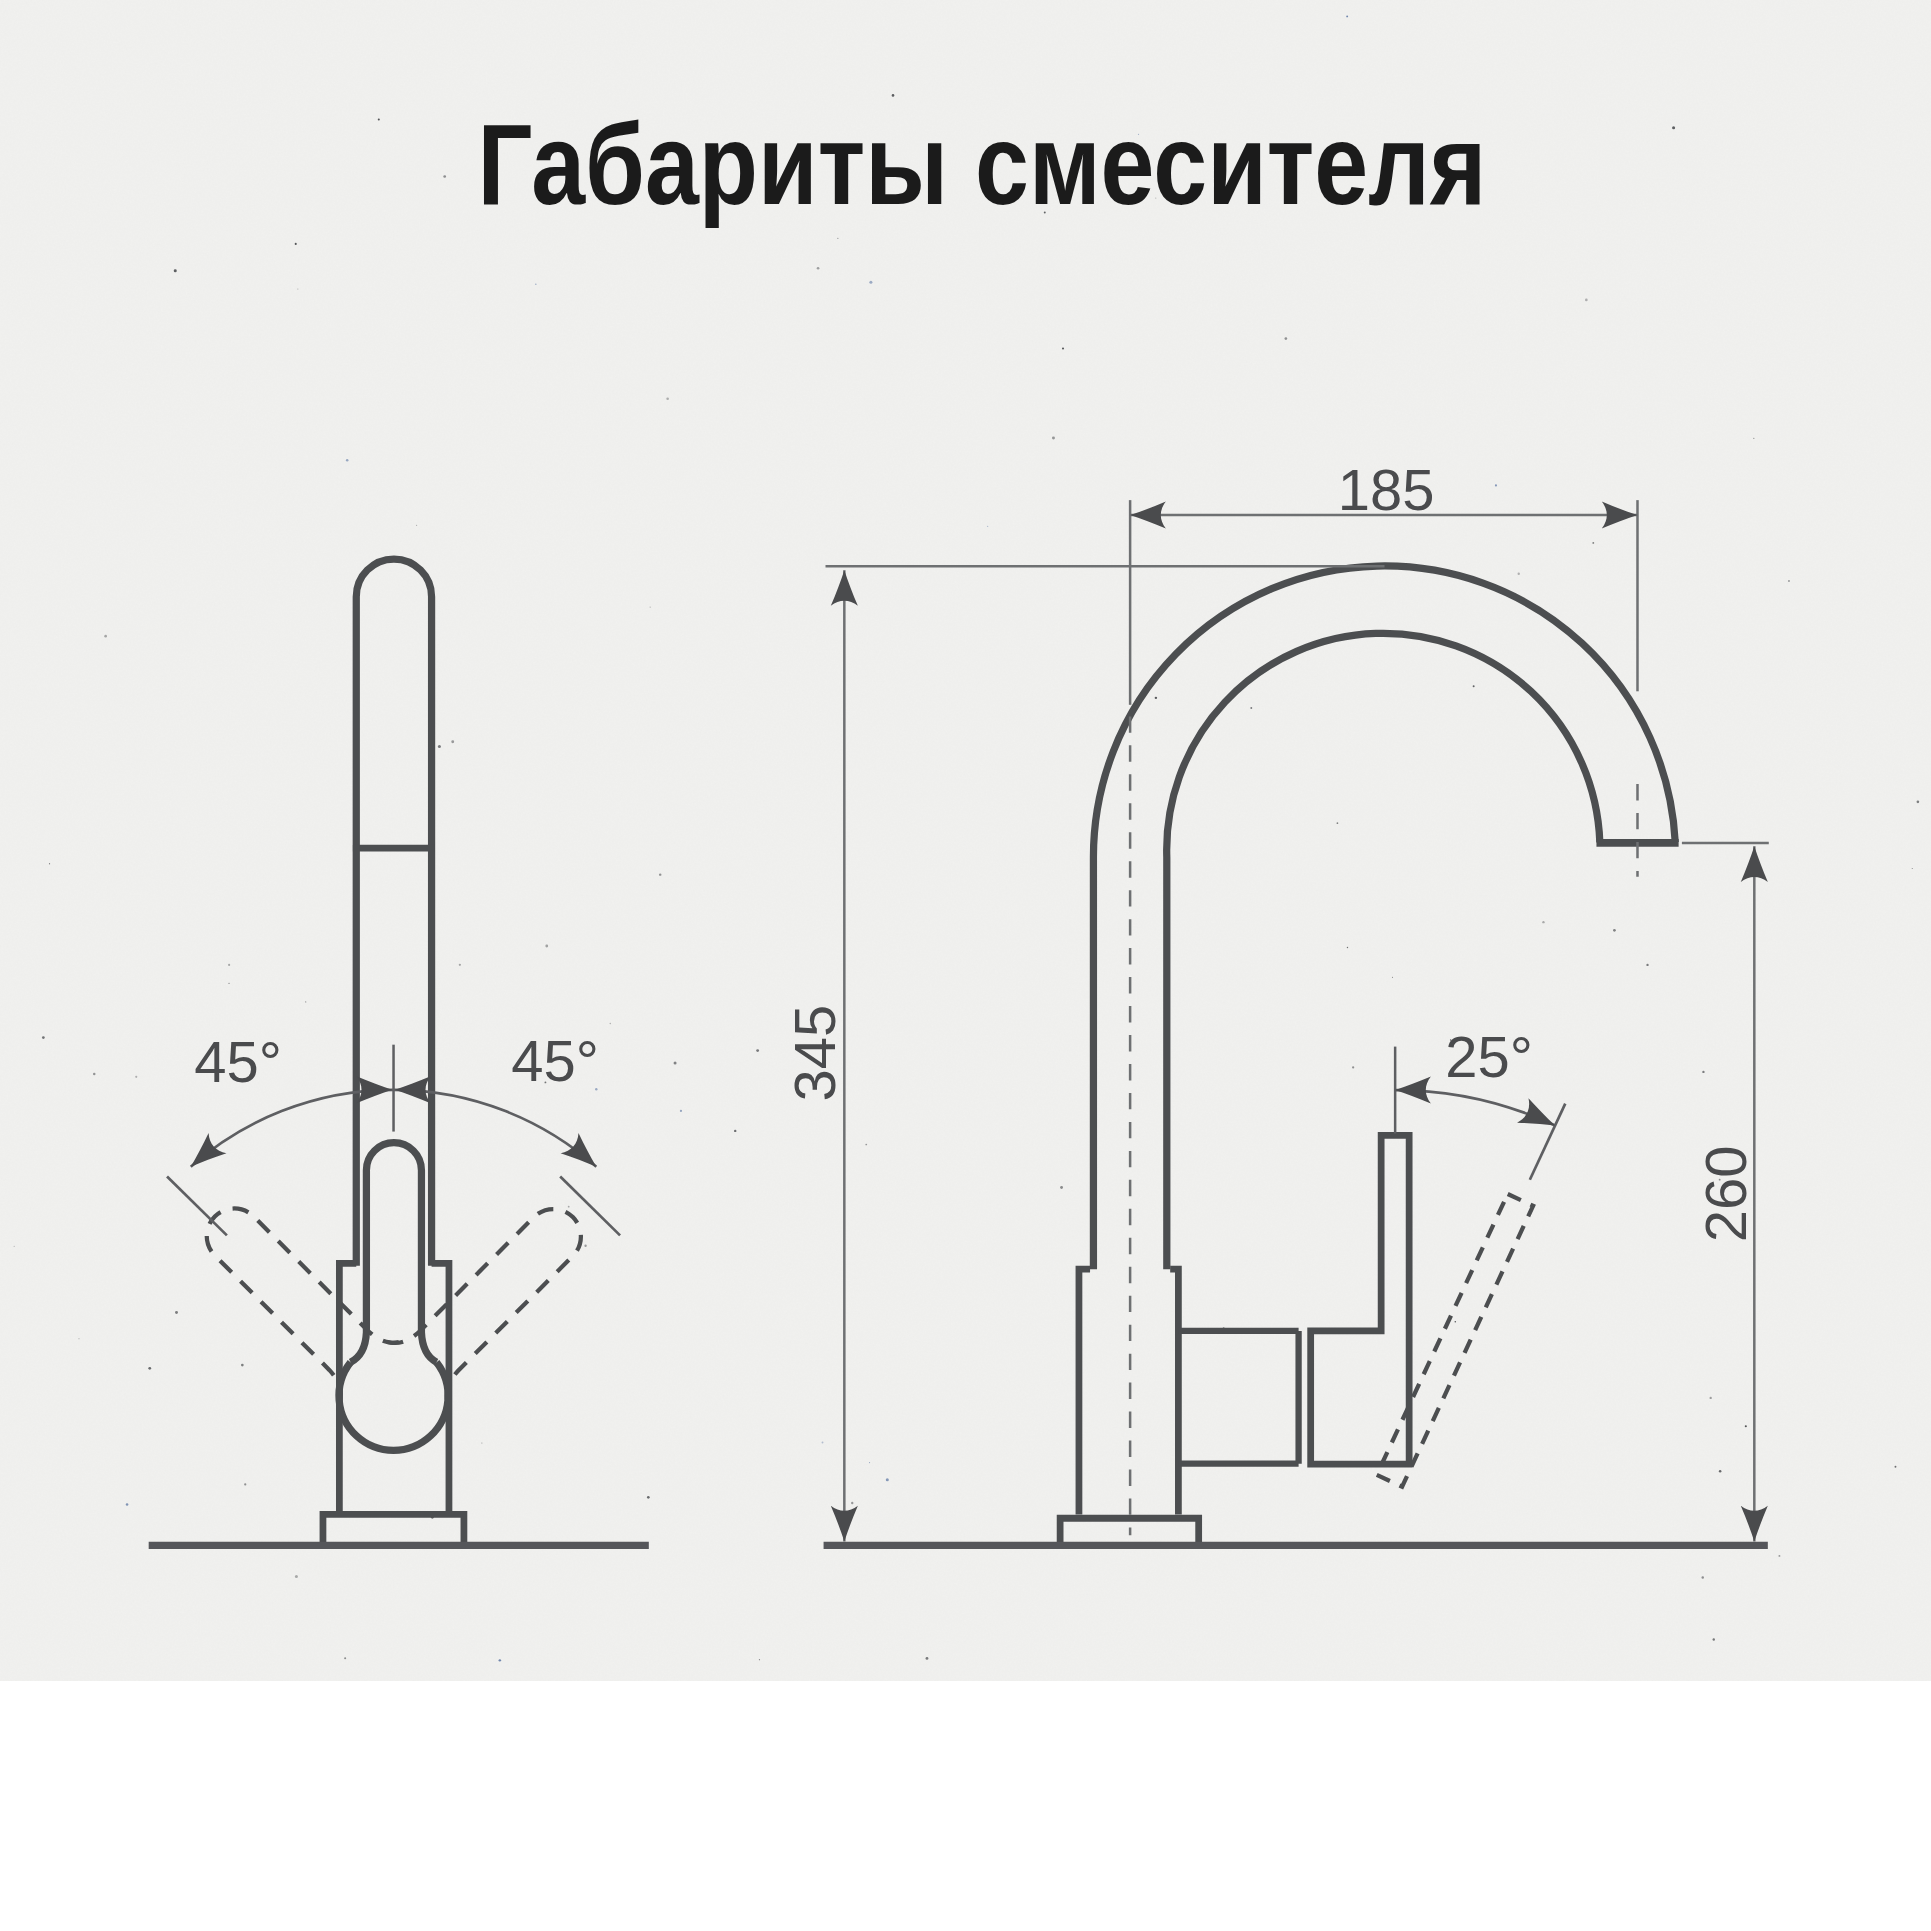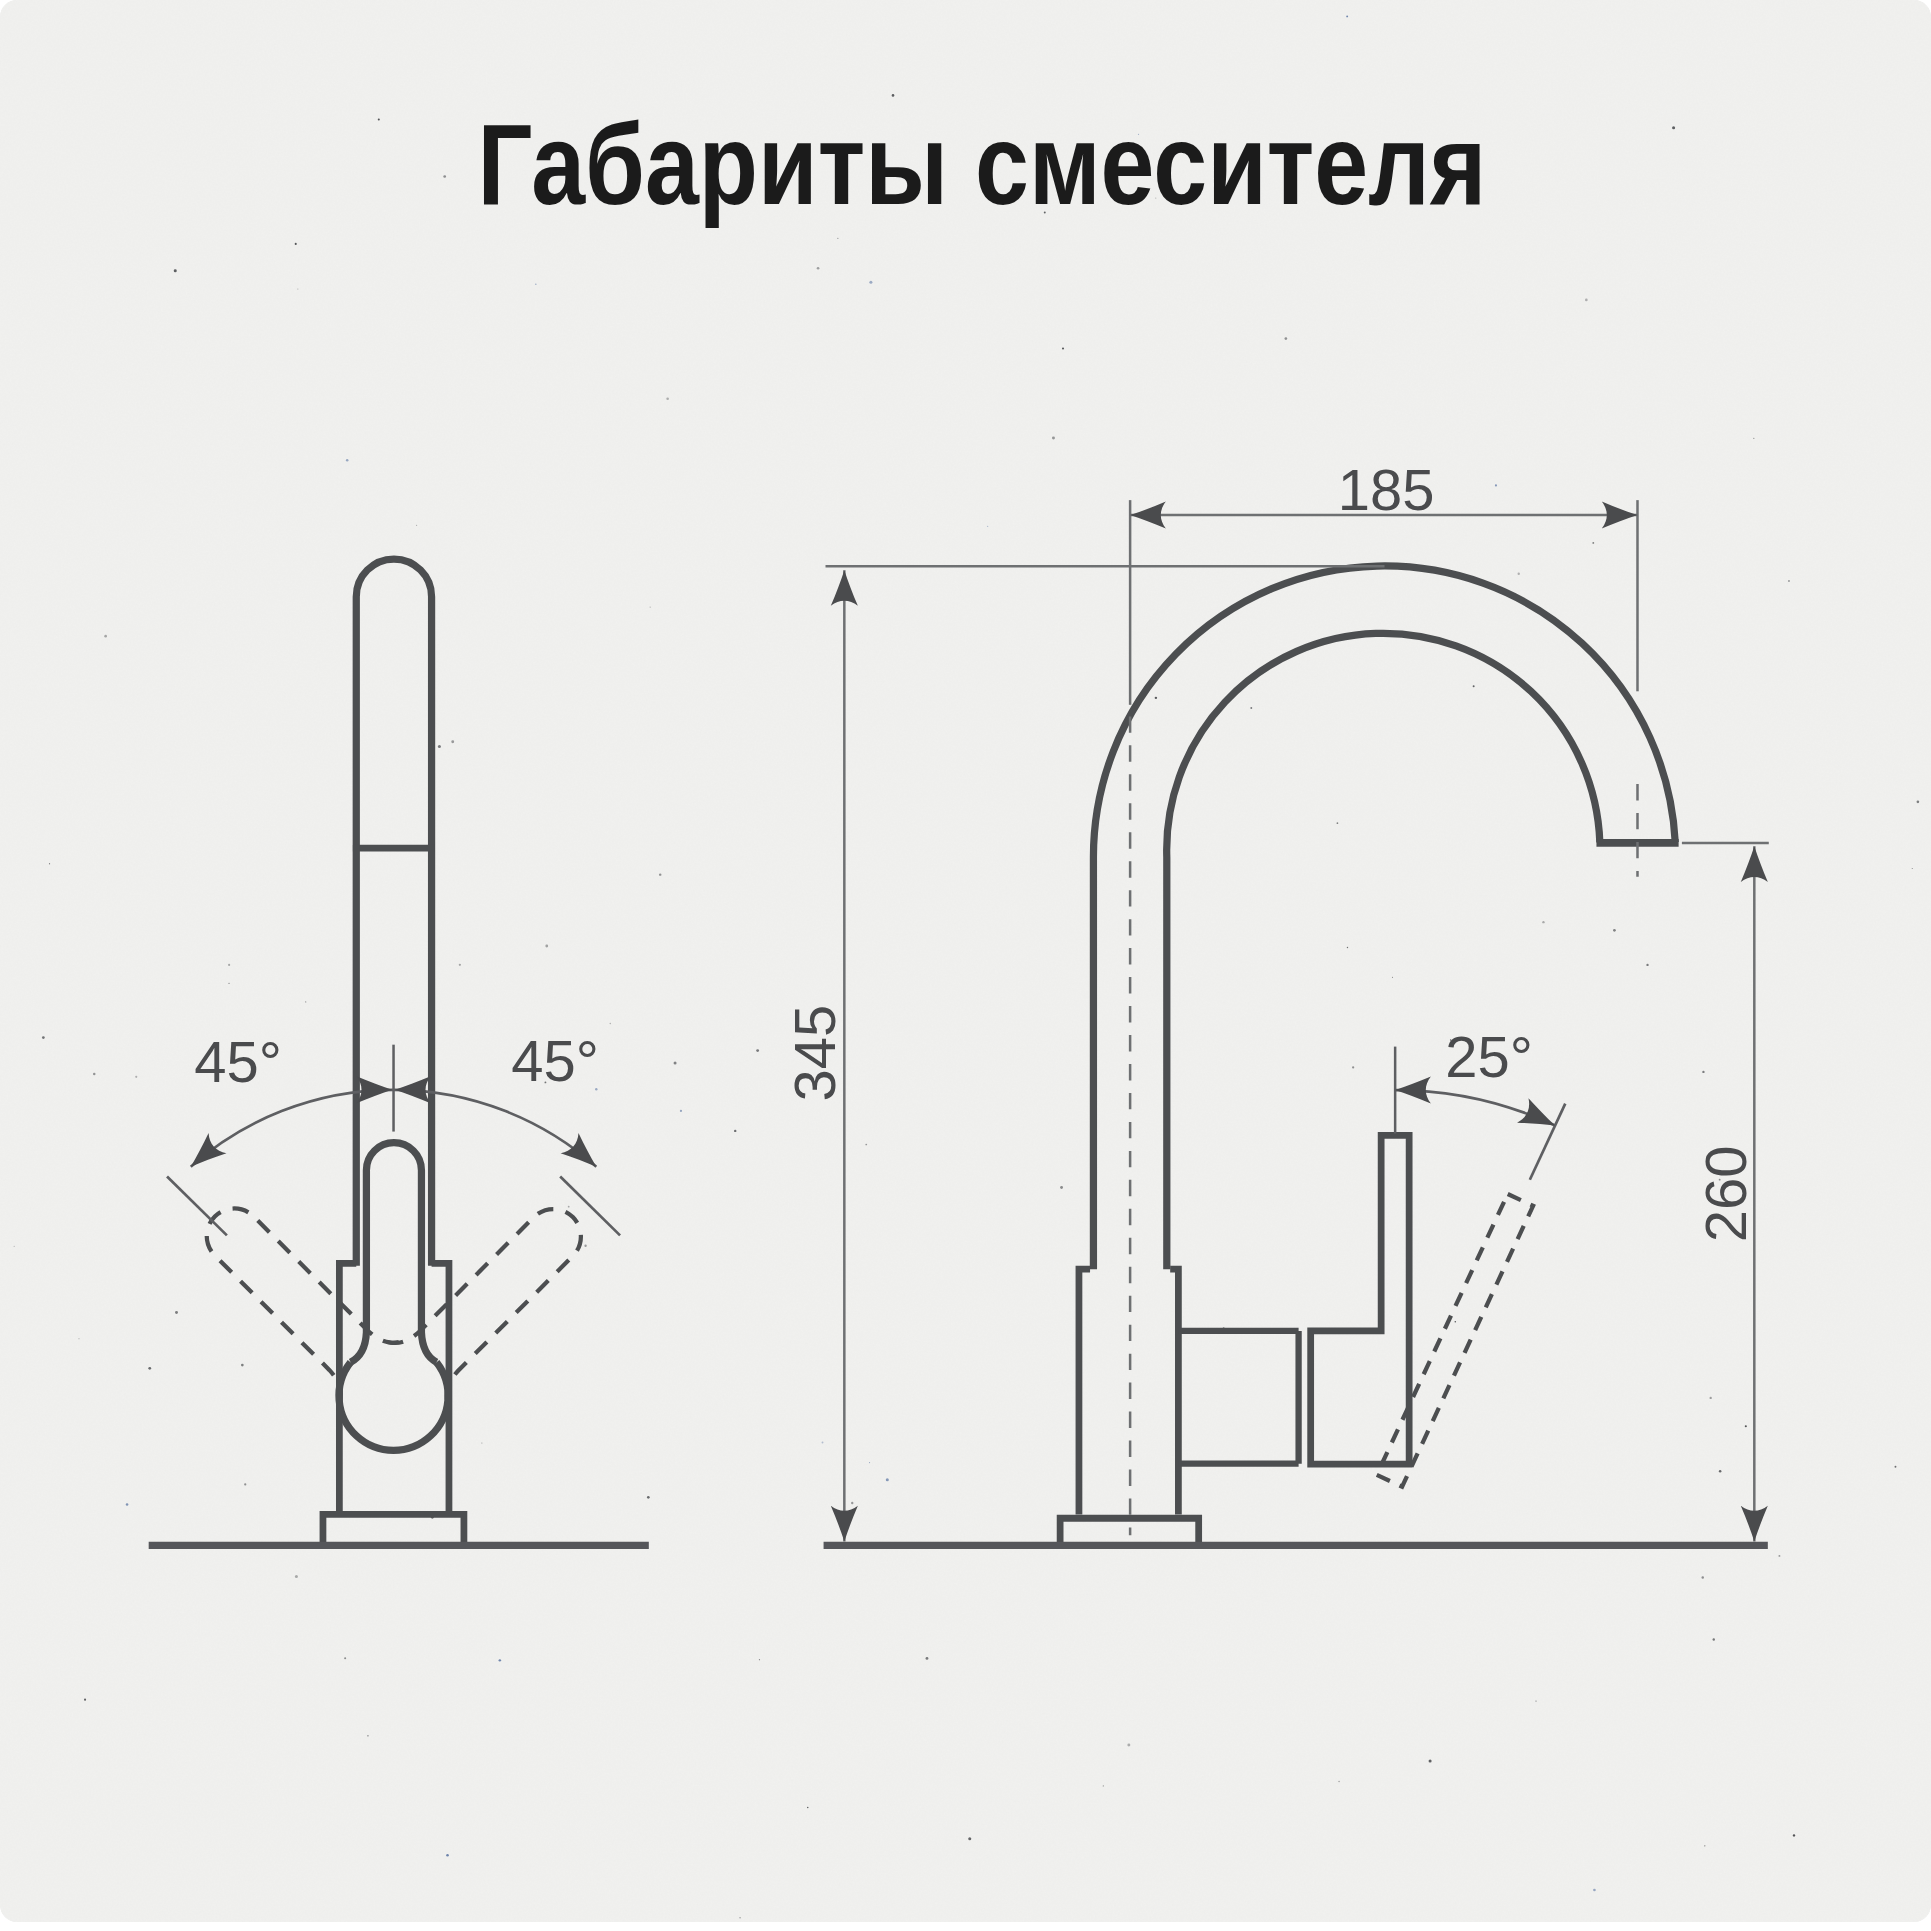--- a/index.html
+++ b/index.html
@@ -1,17 +1,17 @@
 <!DOCTYPE html>
 <html><head>
 <meta charset="utf-8">
 <style>
   html,body{margin:0;padding:0;}
   body{font-family:"Liberation Sans",sans-serif;}
-  #canvas{position:relative;width:1931px;height:1922px;background:#f1f1ef;overflow:hidden;border-radius:17px;}
+  #canvas{position:relative;width:1931px;height:1681px;background:#f1f1ef;overflow:hidden;}
   svg{position:absolute;left:0;top:0;}
   text{font-family:"Liberation Sans",sans-serif;}
   .title{font-weight:bold;font-size:119px;letter-spacing:0px;}
   .dim-label{font-size:60px;}
 </style>
 </head>
 <body>
 
 <div id="canvas">
 <svg width="1931" height="1931" viewBox="0 0 2000 2000">

